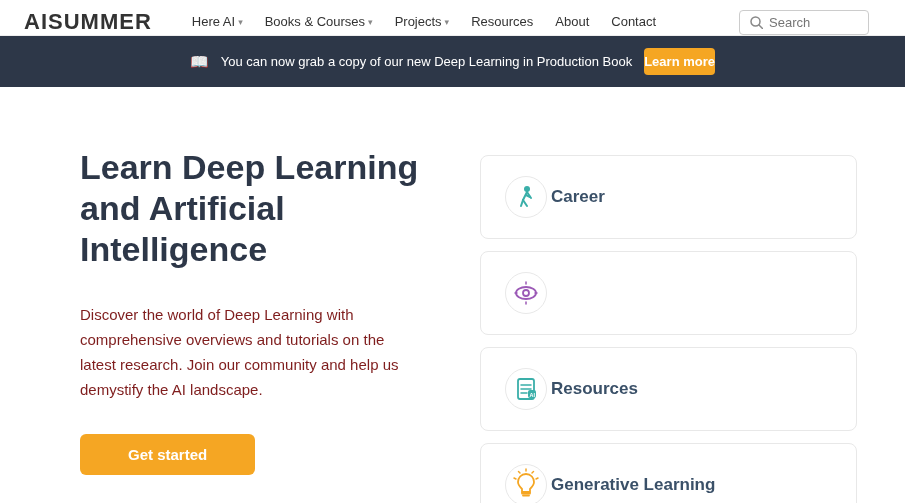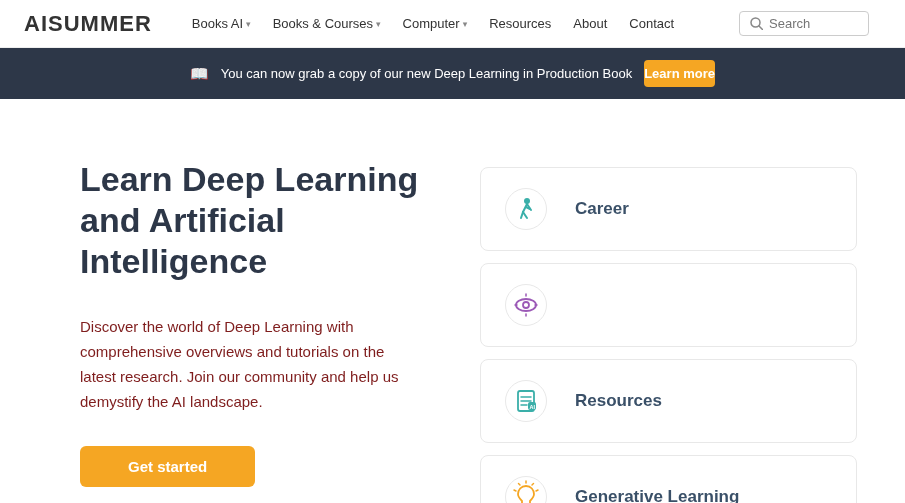--- a/index.html
+++ b/index.html
@@ -1,20 +1,20 @@
 <!DOCTYPE html>
 <html><head>
   <meta charset="utf-8">
   <style>
     * { margin: 0; padding: 0; box-sizing: border-box; }
     body { font-family: 'Segoe UI', Arial, sans-serif; background: #fff; color: #333; width: 905px; overflow-x: hidden; }
 
     
     nav {
-      display: flex; align-items: center; padding: 0 24px; height: 48px;
+      display: flex; align-items: flex-end; padding: 0 24px; height: 36px;
       background: #fff; border-bottom: 1px solid #eee;
     }
     .nav-logo {
       font-size: 22px; font-weight: 900; color: #f5a623; letter-spacing: 1px; margin-right: 32px; white-space: nowrap;
     }
     .nav-logo span { color: #333; }
     .nav-links { display: flex; align-items: center; gap: 6px; flex: 1; }
     .nav-link {
       font-size: 13px; color: #333; text-decoration: none; padding: 6px 8px;
       white-space: nowrap; cursor: pointer;
@@ -60,21 +60,21 @@
     .get-started-btn {
       background: #f5a623; color: #fff; border: none; border-radius: 6px;
       padding: 12px 48px; font-size: 15px; font-weight: 700; cursor: pointer;
     }
 
     
     .cards-column {
       flex: 1; display: flex; flex-direction: column; gap: 12px; padding-top: 8px;
     }
     .card {
-      display: flex; align-items: center; gap: 26px;
+      display: flex; align-items: center; gap: 2px;
       border: 1px solid #e8e8e8; border-radius: 8px; padding: 18px 22px;
       background: #fff; cursor: pointer; transition: box-shadow 0.2s;
     }
     .card-icon {
       width: 46px; height: 46px; flex-shrink: 0; display: flex; align-items: center; justify-content: center;
     }
     .card-label {
       font-size: 17px; font-weight: 600; color: #3a5068;
     }
 
@@ -83,29 +83,29 @@
   </style>
 </head>
 <body>
 
 <nav>
   <div class="nav-logo">
     <span>AI</span><span>SUMMER</span>
   </div>
   <div class="nav-links">
     <a class="nav-link nav-link-dropdown">
-      <span>Books AI</span>
+      <span>Here AI</span>
       <span class="chevron">▾</span>
     </a>
     <a class="nav-link nav-link-dropdown">
       <span>Books &amp; Courses</span>
       <span class="chevron">▾</span>
     </a>
     <a class="nav-link nav-link-dropdown">
-      <span>Computer</span>
+      <span>Projects</span>
       <span class="chevron">▾</span>
     </a>
     <a class="nav-link">Resources</a>
     <a class="nav-link">About</a>
     <a class="nav-link">Contact</a>
   </div>
   <div class="nav-search">
     <span class="search-icon-svg">
       <svg width="13" height="13" viewBox="0 0 13 13" fill="none">
         <circle cx="5.5" cy="5.5" r="4.5" stroke="#888" stroke-width="1.5"></circle>

